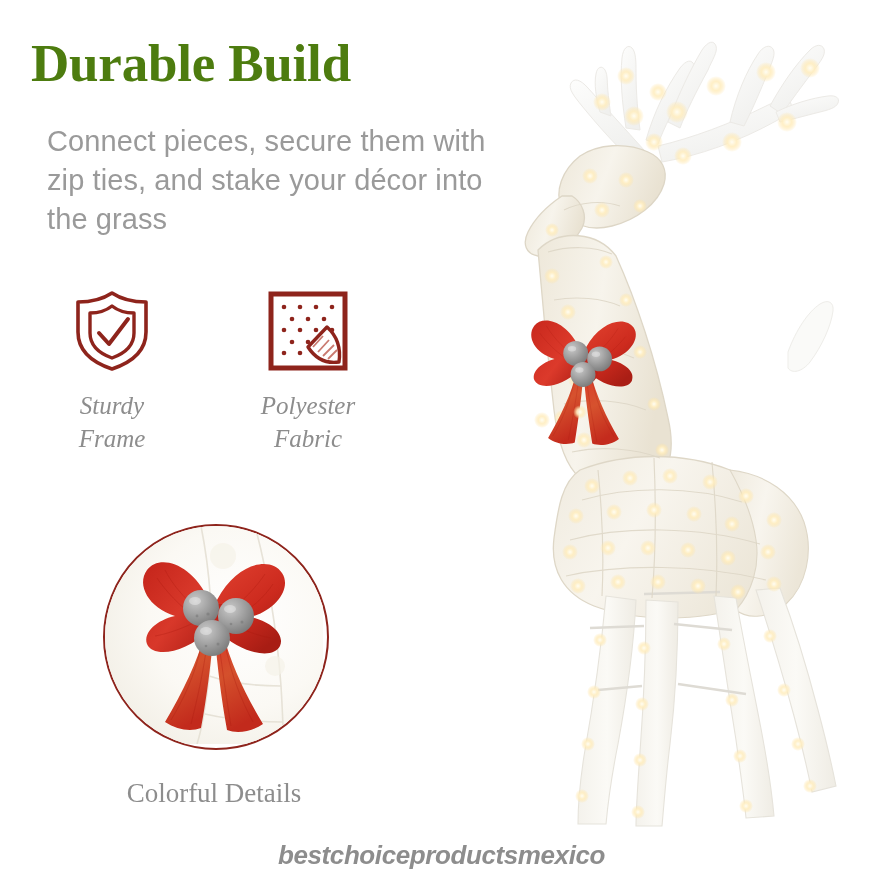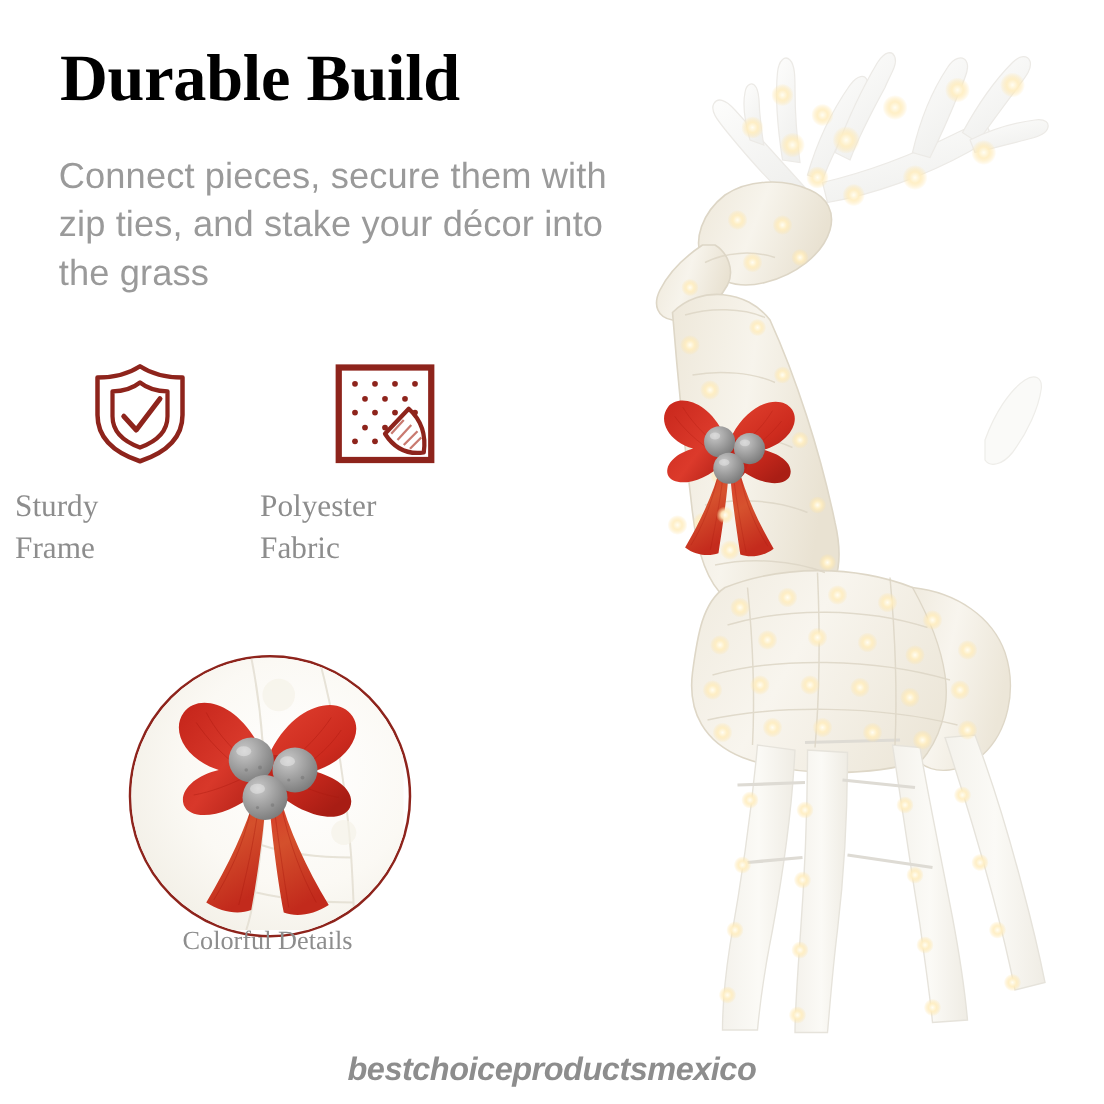--- a/index.html
+++ b/index.html
@@ -15,28 +15,28 @@
     position: relative;
     width: 883px;
     height: 883px;
     background: #ffffff;
     overflow: hidden;
   }
 
   
   #headline {
     position: absolute;
-    left: 48px;
+    left: 31px;
     top: 36px;
     width: 470px;
     font-family: "Liberation Serif", "DejaVu Serif", serif;
     font-weight: bold;
     font-size: 53px;
     line-height: 1.05;
-    color: #000000;
+    color: #4d7c0f;
     letter-spacing: -0.2px;
   }
 
   
   #subhead {
     position: absolute;
     left: 47px;
     top: 122px;
     width: 450px;
     font-family: "Liberation Sans", sans-serif;
@@ -44,20 +44,22 @@
     font-size: 29px;
     line-height: 1.34;
     color: #9a9a9a;
     letter-spacing: 0.1px;
   }
 
   
   .feature {
     position: absolute;
     width: 200px;
+    text-align: center;
+    font-style: italic;
   }
   #feature-0 { left: 12px; top: 286px; }
   #feature-1 { left: 208px; top: 286px; }
 
   .feature-icon {
     height: 86px;
     display: flex;
     align-items: flex-end;
     justify-content: center;
   }
@@ -80,25 +82,25 @@
     border-radius: 50%;
     border: 2px solid #8e241c;
     overflow: hidden;
     background: #ffffff;
   }
   #detail-circle svg { display: block; }
 
   #detail-caption {
     position: absolute;
     left: 14px;
-    top: 740px;
+    top: 778px;
     width: 400px;
     text-align: center;
     font-family: "Liberation Serif", "DejaVu Serif", serif;
-    font-size: 21px;
+    font-size: 27px;
     color: #8d8d8d;
   }
 
   
   #product-photo {
     position: absolute;
     left: 430px;
     top: 0px;
     width: 453px;
     height: 845px;

